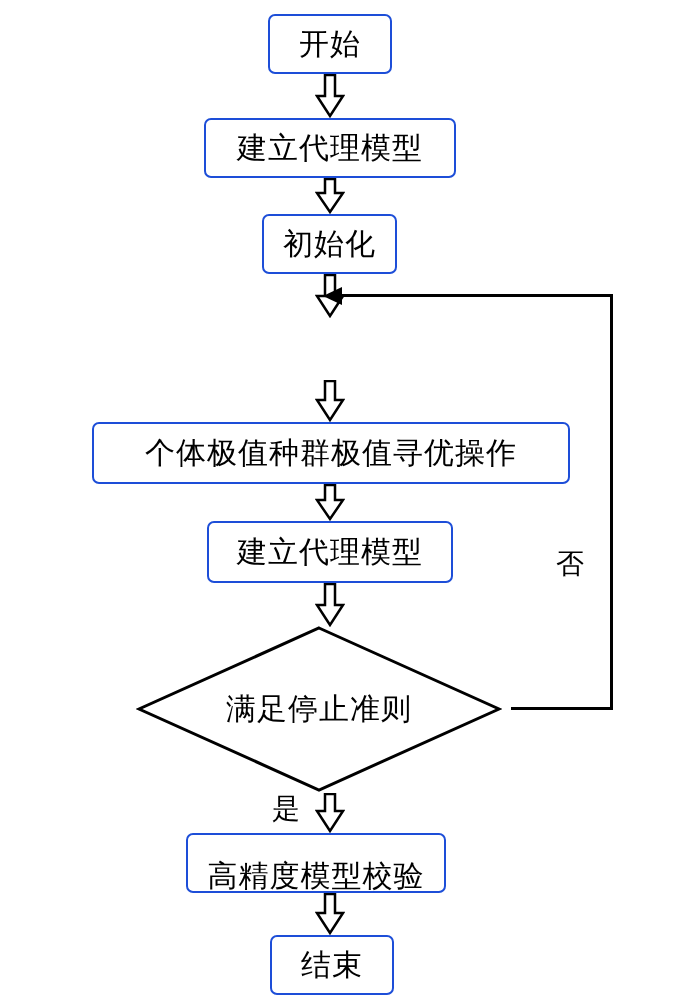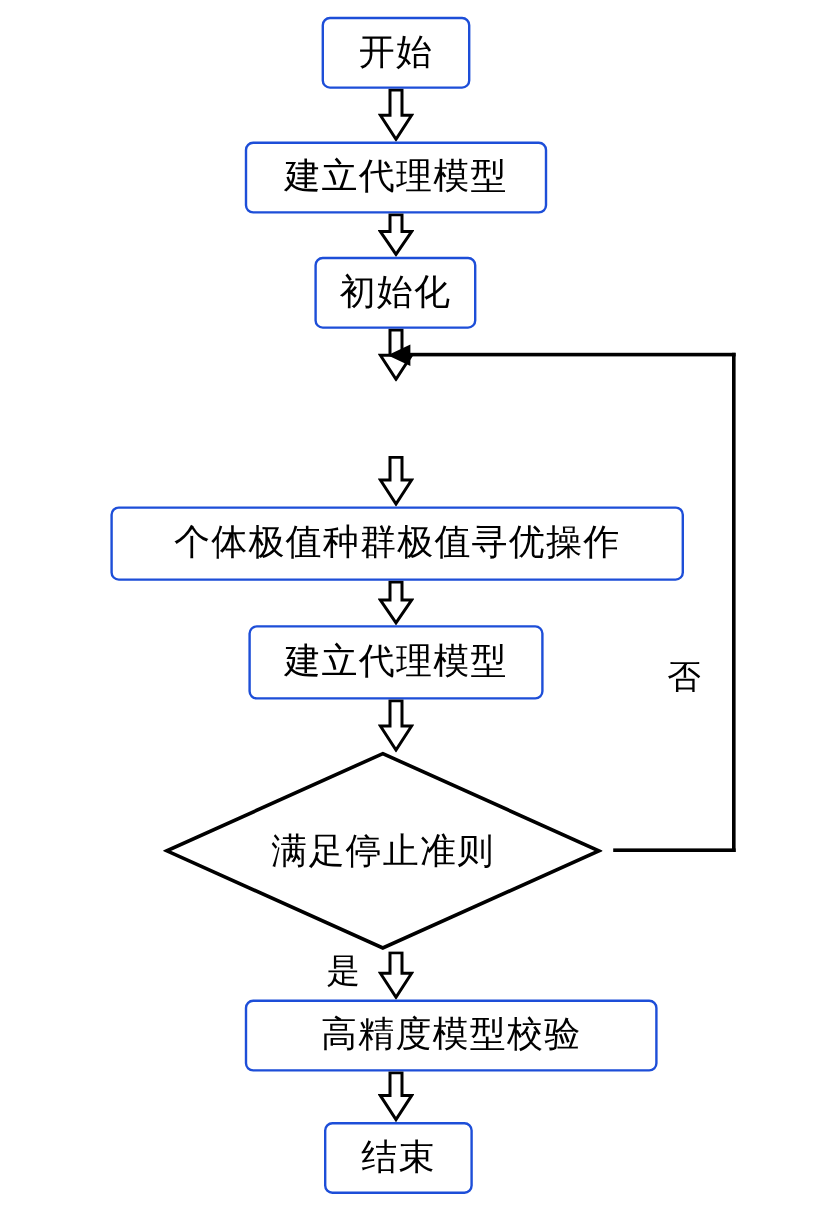--- a/index.html
+++ b/index.html
@@ -93,21 +93,21 @@
     <span class="node-text">建立代理模型</span>
   </div>
 
   <div class="decision" style="left:136px; top:625px; width:366px; height:168px;">
     <svg class="dia-shape" viewBox="0 0 366 168" preserveAspectRatio="none">
       <polygon points="183,3 363,84 183,165 3,84" fill="#ffffff" stroke="#000000" stroke-width="3"></polygon>
     </svg>
     <span class="dia-label" style="font-size:30px;">满足停止准则</span>
   </div>
 
-  <div class="node" style="left:204px; top:833px; width:344px; height:60px; font-size:30px;">
+  <div class="node" style="left:186px; top:833px; width:260px; height:60px; font-size:30px;align-items:flex-end;">
     <span class="node-text">高精度模型校验</span>
   </div>
 
   <div class="node" style="left:270px; top:935px; width:124px; height:60px; font-size:30px;">
     <span class="node-text">结束</span>
   </div>
 
   <svg class="arrow-down" style="left:315px; top:74px; width:30px; height:44px;" viewBox="0 0 30 44">
     <polygon points="10,1 20,1 20,22 28,22 15,42 2,22 10,22" fill="#ffffff" stroke="#000000" stroke-width="2.5" stroke-linejoin="miter"></polygon>
   </svg>

